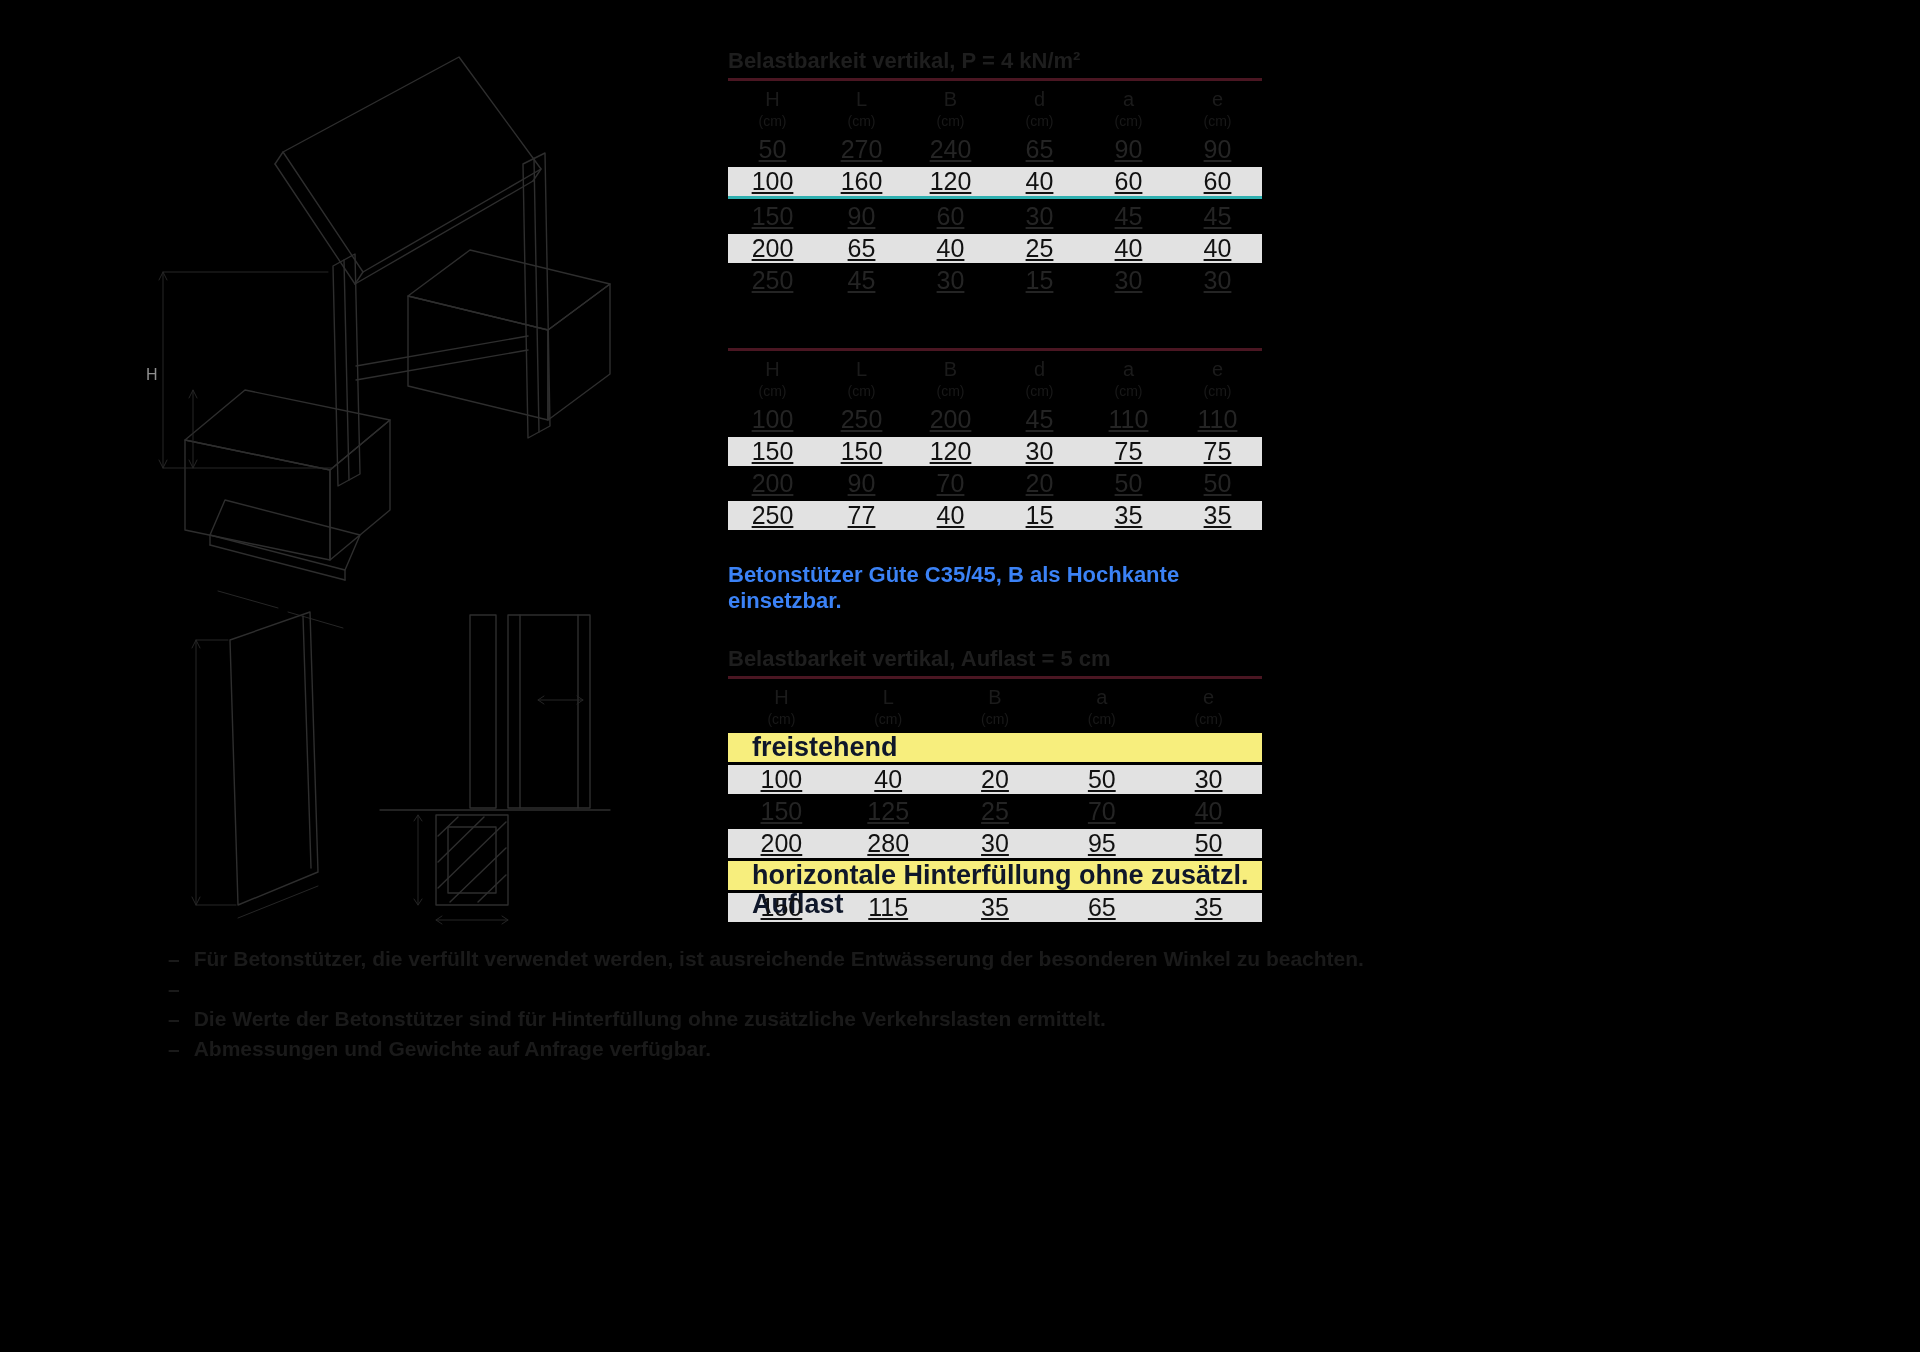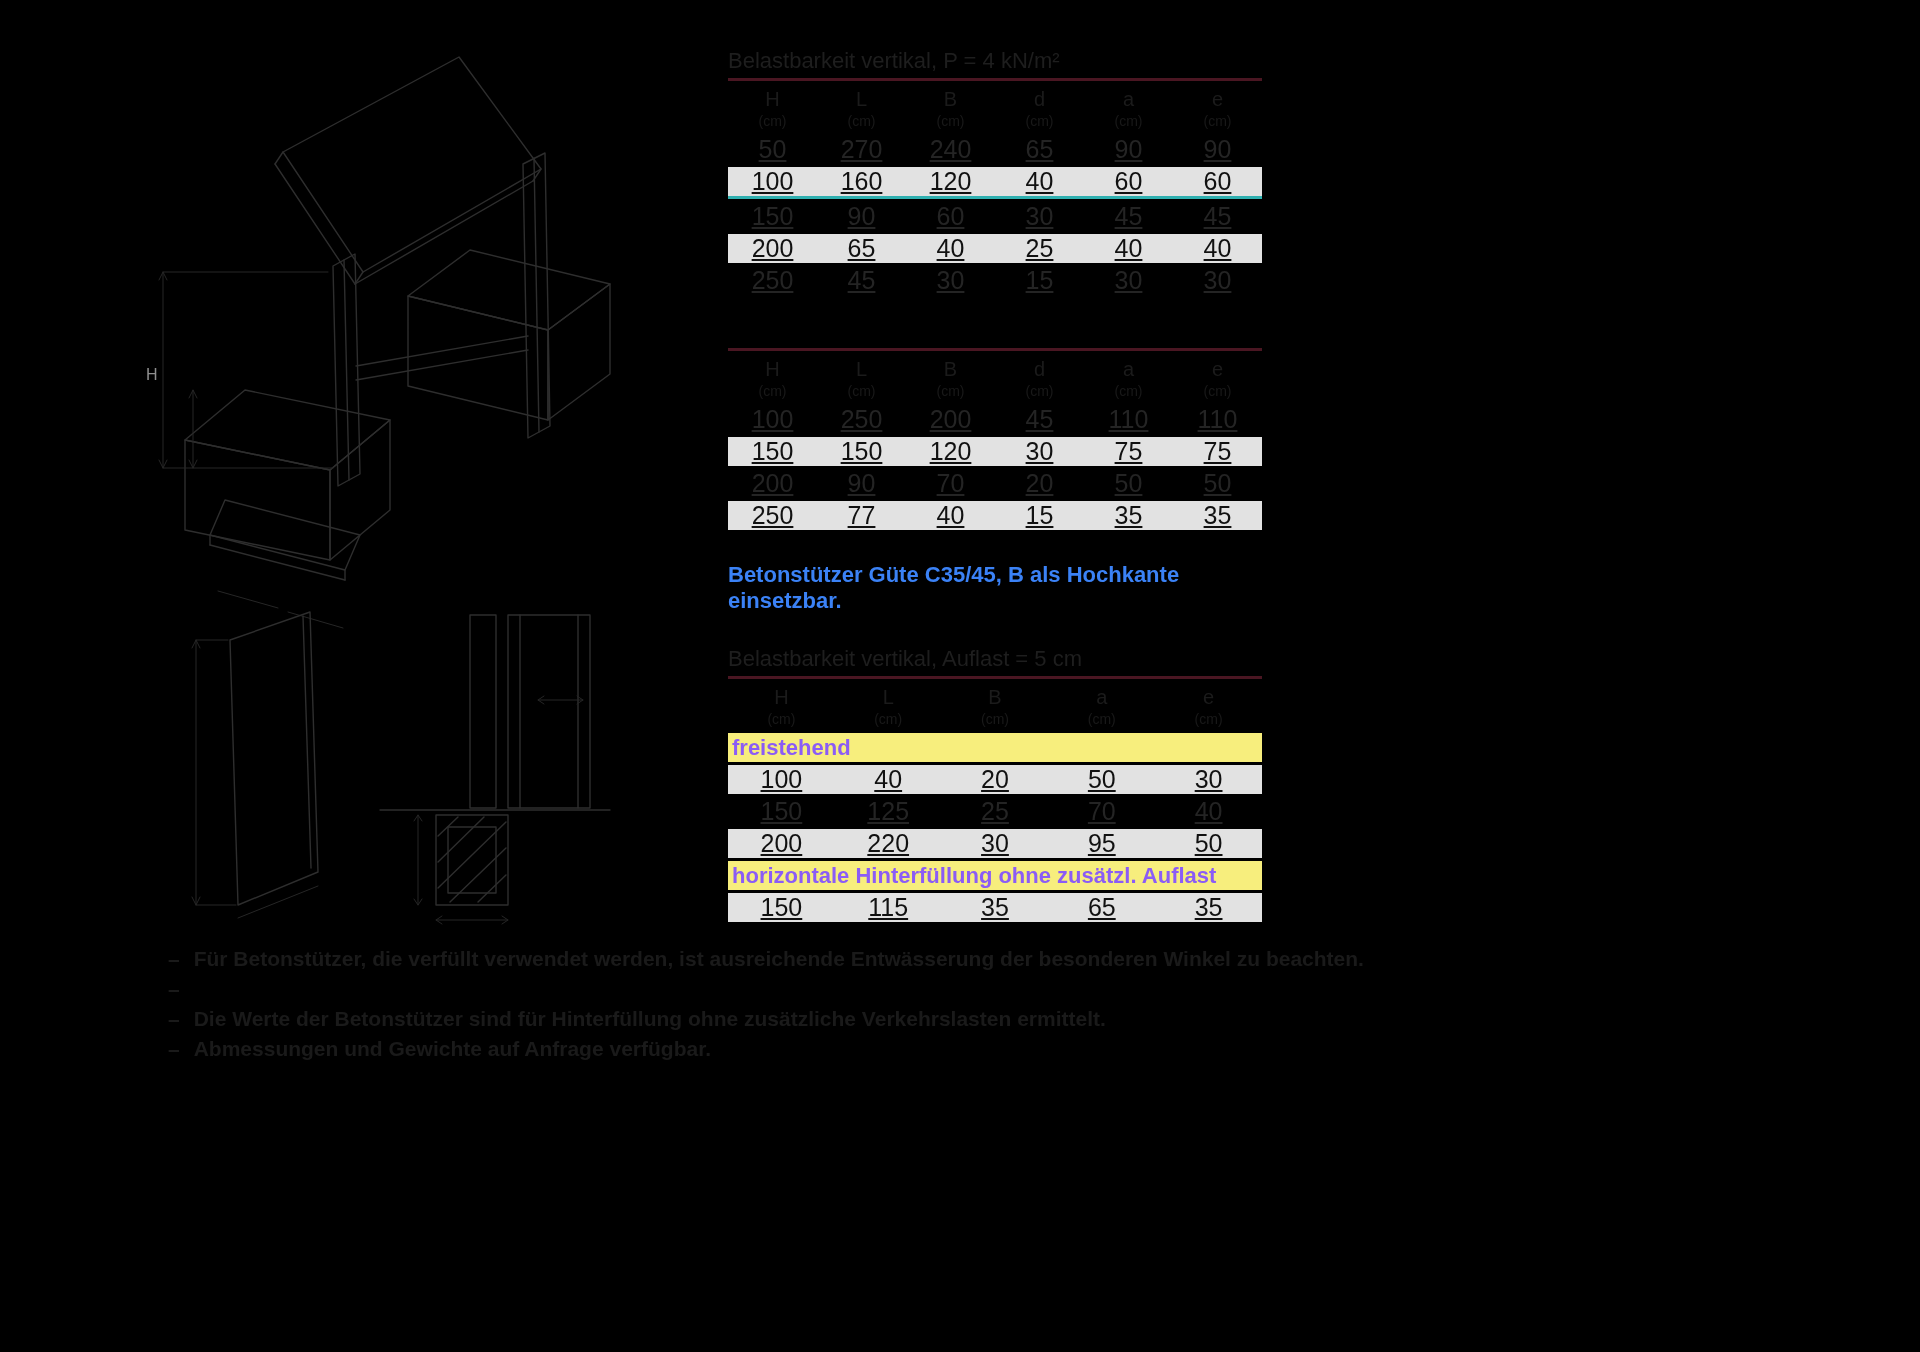--- a/index.html
+++ b/index.html
@@ -10,31 +10,31 @@
   
   .drawing{position:absolute;left:128px;top:36px;width:560px;height:900px;}
   .drawing line,.drawing polygon,.drawing polyline,.drawing rect{
     stroke:#2e2e2e;fill:none;stroke-width:1.4;stroke-linejoin:round;stroke-linecap:round;
   }
   .drawing .dim{stroke:#262626;stroke-width:1;}
   .drawing text{fill:#8f8f8f;font-family:"Liberation Sans",sans-serif;}
   
   .tablecol{position:absolute;left:728px;width:534px;}
   .sec{position:absolute;left:0;width:534px;}
-  .sec .title{font-size:22px;font-weight:400;color:#1e1e1e;height:26px;line-height:26px;margin:0 0 4px 0;}
+  .sec .title{font-size:22px;font-weight:700;color:#1e1e1e;height:26px;line-height:26px;margin:0 0 4px 0;}
   .sec .rule{height:3px;background:var(--rule);margin-bottom:6px;}
   .trow{display:grid;align-items:center;text-align:center;}
   .trow.head{height:24px;font-size:20px;color:#1b1b1b;}
   .trow.units{height:20px;font-size:14px;color:#191919;margin-bottom:4px;}
   .trow.data{height:29px;font-size:25px;margin-bottom:3px;text-decoration:underline;}
   .trow.data.hl{background:var(--hl);color:#111;}
   .trow.data.dim{color:#242424;}
   .trow.data.cyan{border-bottom:3px solid var(--cyan);}
-  .trow.band{display:block;height:29px;line-height:29px;background:var(--band);color:#8b5cf6;
-    font-size:22px;font-weight:700;text-align:left;padding-left:4px;box-sizing:border-box;margin-bottom:3px;}
+  .trow.band{display:block;height:29px;line-height:29px;background:var(--band);color:#0f172a;
+    font-size:27px;font-weight:700;text-align:left;padding-left:24px;box-sizing:border-box;margin-bottom:3px;}
   .note-mid{position:absolute;left:728px;top:562px;width:560px;font-size:22px;font-weight:700;color:#3b82f6;}
   
   .footnotes{position:absolute;left:168px;top:944px;width:1420px;list-style:none;margin:0;padding:0;}
   .footnotes li{display:flex;gap:14px;font-size:21px;line-height:30px;color:#1a1a1a;font-weight:700;}
   .footnotes .dash{flex:0 0 auto;}
 </style>
 </head>
 <body>
 
 <div class="page">
@@ -274,21 +274,21 @@
           </div>
           <div class="trow data dim" style="grid-template-columns: repeat(5, 1fr);">
             <div>150</div>
             <div>125</div>
             <div>25</div>
             <div>70</div>
             <div>40</div>
           </div>
           <div class="trow data hl" style="grid-template-columns: repeat(5, 1fr);">
             <div>200</div>
-            <div>220</div>
+            <div>280</div>
             <div>30</div>
             <div>95</div>
             <div>50</div>
           </div>
           <div class="trow band">horizontale Hinterfüllung ohne zusätzl. Auflast</div>
           <div class="trow data hl" style="grid-template-columns: repeat(5, 1fr);">
             <div>150</div>
             <div>115</div>
             <div>35</div>
             <div>65</div>

